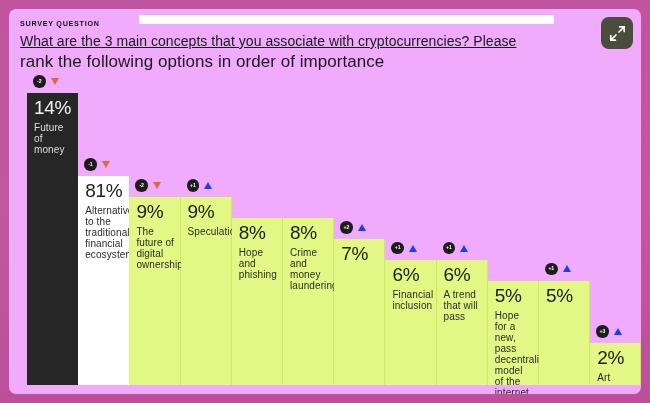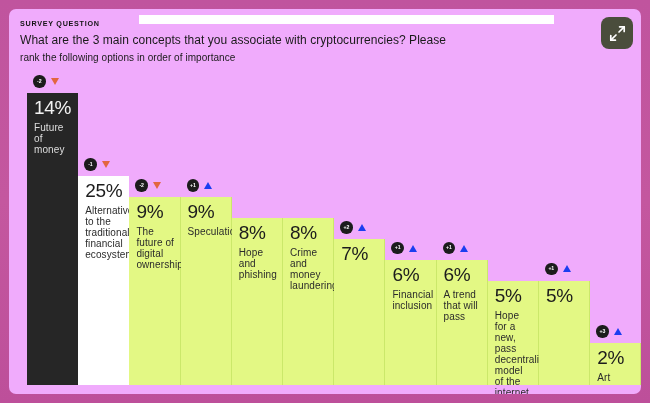--- a/index.html
+++ b/index.html
@@ -66,31 +66,32 @@
     top: 6px;
     width: 415px;
     height: 9px;
     background: #ffffff;
   }
 
   #question-line1 {
     position: absolute;
     left: 11px;
     top: 24px;
-    font-size: 12px;
+    font-size: 14px;
     color: #1a1a1a;
     letter-spacing: 0.05px;
     white-space: nowrap;
+    text-decoration: underline;
   }
 
   #question-line2 {
     position: absolute;
     left: 11px;
     top: 43px;
-    font-size: 10px;
+    font-size: 17px;
     color: #1a1a1a;
     letter-spacing: 0.05px;
     white-space: nowrap;
   }
 
   
   #expand-button {
     position: absolute;
     right: 8px;
     top: 8px;
@@ -212,21 +213,21 @@
             <div class="bar-pct">14%</div>
             <div class="bar-label">Future of money</div>
           </div>
         </div>
         <div class="badge-group" style="left: 15px; top: 66px;">
           <div class="rank-chip">-2</div>
           <div class="tri down"></div>
         </div>
         <div class="bar-col" style="left: 60.2px; width: 51.2px; height: 208.571px; bottom: 9px;">
           <div class="bar white" style="height: 100%;">
-            <div class="bar-pct">25%</div>
+            <div class="bar-pct">81%</div>
             <div class="bar-label">Alternative to the traditional financial ecosystem</div>
           </div>
         </div>
         <div class="badge-group" style="left: 66.2px; top: 149.429px;">
           <div class="rank-chip">-1</div>
           <div class="tri down"></div>
         </div>
         <div class="bar-col" style="left: 111.4px; width: 51.2px; height: 187.714px; bottom: 9px;">
           <div class="bar" style="height: 100%;">
             <div class="bar-pct">9%</div>

